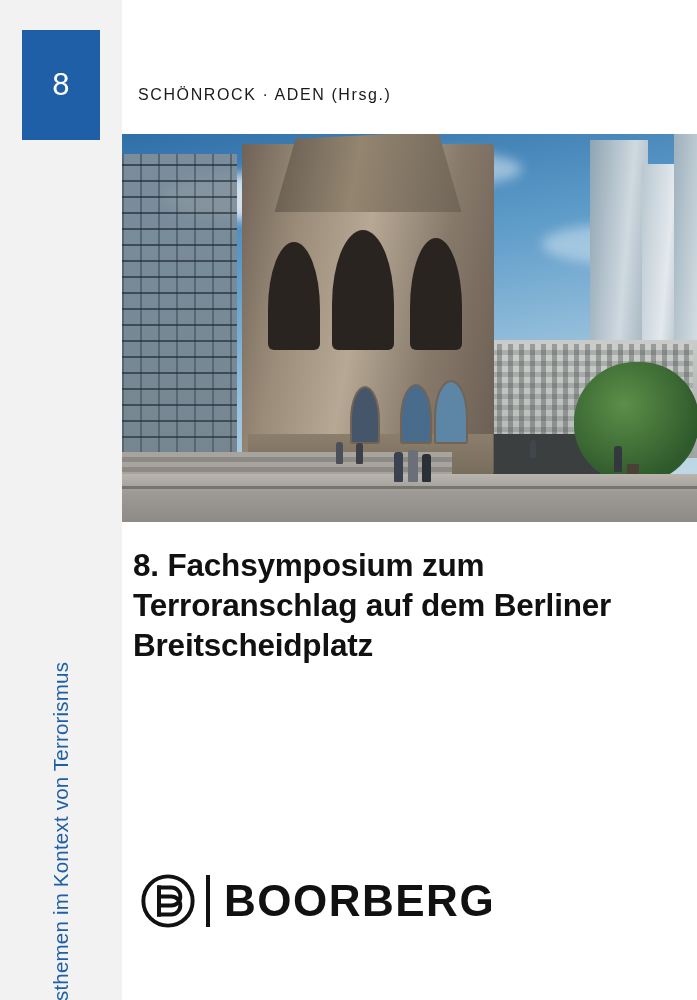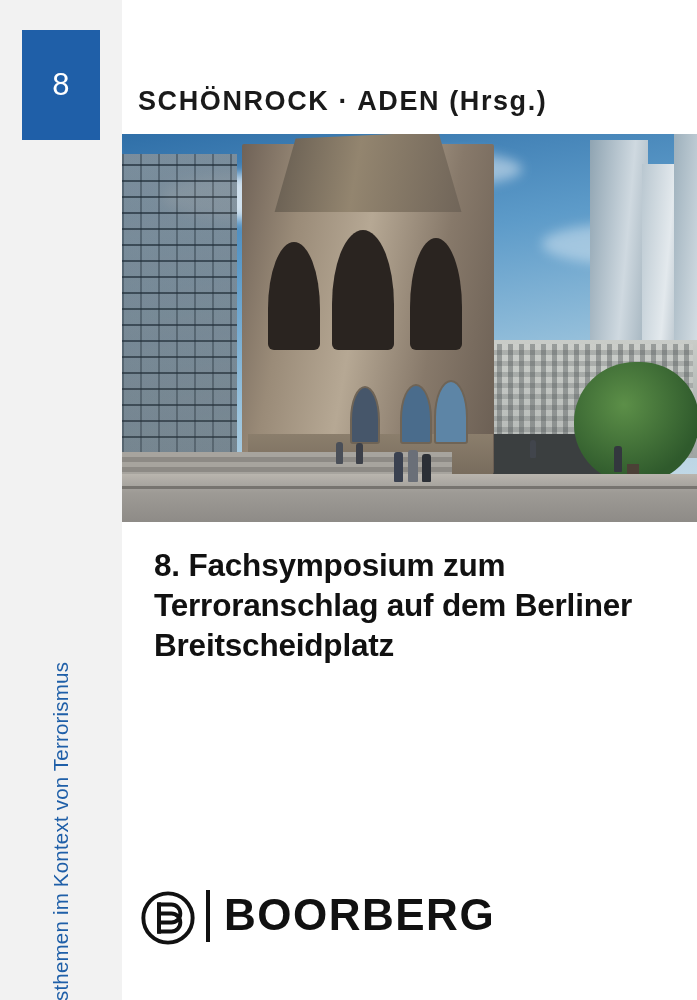--- a/index.html
+++ b/index.html
@@ -75,24 +75,24 @@
     top: 0;
     width: 575px;
     height: 1000px;
     background: #ffffff;
   }
 
   .editors {
     position: absolute;
     left: 16px;
     top: 86px;
-    font-size: 27px;
+    font-size: 16px;
     letter-spacing: 1.6px;
     color: #1a1a1a;
-    font-weight: 700;
+    font-weight: 400;
   }
 
   
   .photo {
     position: absolute;
     left: 0;
     top: 134px;
     width: 575px;
     height: 388px;
     overflow: hidden;
@@ -230,21 +230,21 @@
   .p2 { left: 286px; top: 316px; width: 10px; height: 32px; background:#6a6f78; }
   .p3 { left: 300px; top: 320px; width: 9px; height: 28px; background:#2b2f36; }
   .p4 { left: 214px; top: 308px; width: 7px; height: 22px; background:#4a4f58; }
   .p5 { left: 234px; top: 309px; width: 7px; height: 21px; background:#3c4049; }
   .p6 { left: 492px; top: 312px; width: 8px; height: 26px; background:#33373e; }
   .p7 { left: 408px; top: 306px; width: 6px; height: 18px; background:#41454c; }
 
   
   .title {
     position: absolute;
-    left: 32px;
+    left: 11px;
     top: 545px;
     width: 520px;
     font-size: 31.5px;
     line-height: 40px;
     font-weight: bold;
     color: #111111;
     letter-spacing: -0.2px;
   }
   .subtitle {
     position: absolute;
@@ -254,23 +254,23 @@
     font-size: 21px;
     line-height: 31px;
     font-weight: bold;
     color: #111111;
   }
 
   
   .logo {
     position: absolute;
     left: 18px;
-    top: 890px;
+    top: 868px;
     display: flex;
-    align-items: flex-start;
+    align-items: center;
     height: 66px;
   }
   .logo-mark {
     width: 56px;
     height: 56px;
   }
   .logo-rule {
     width: 4px;
     height: 52px;
     background: #111111;

